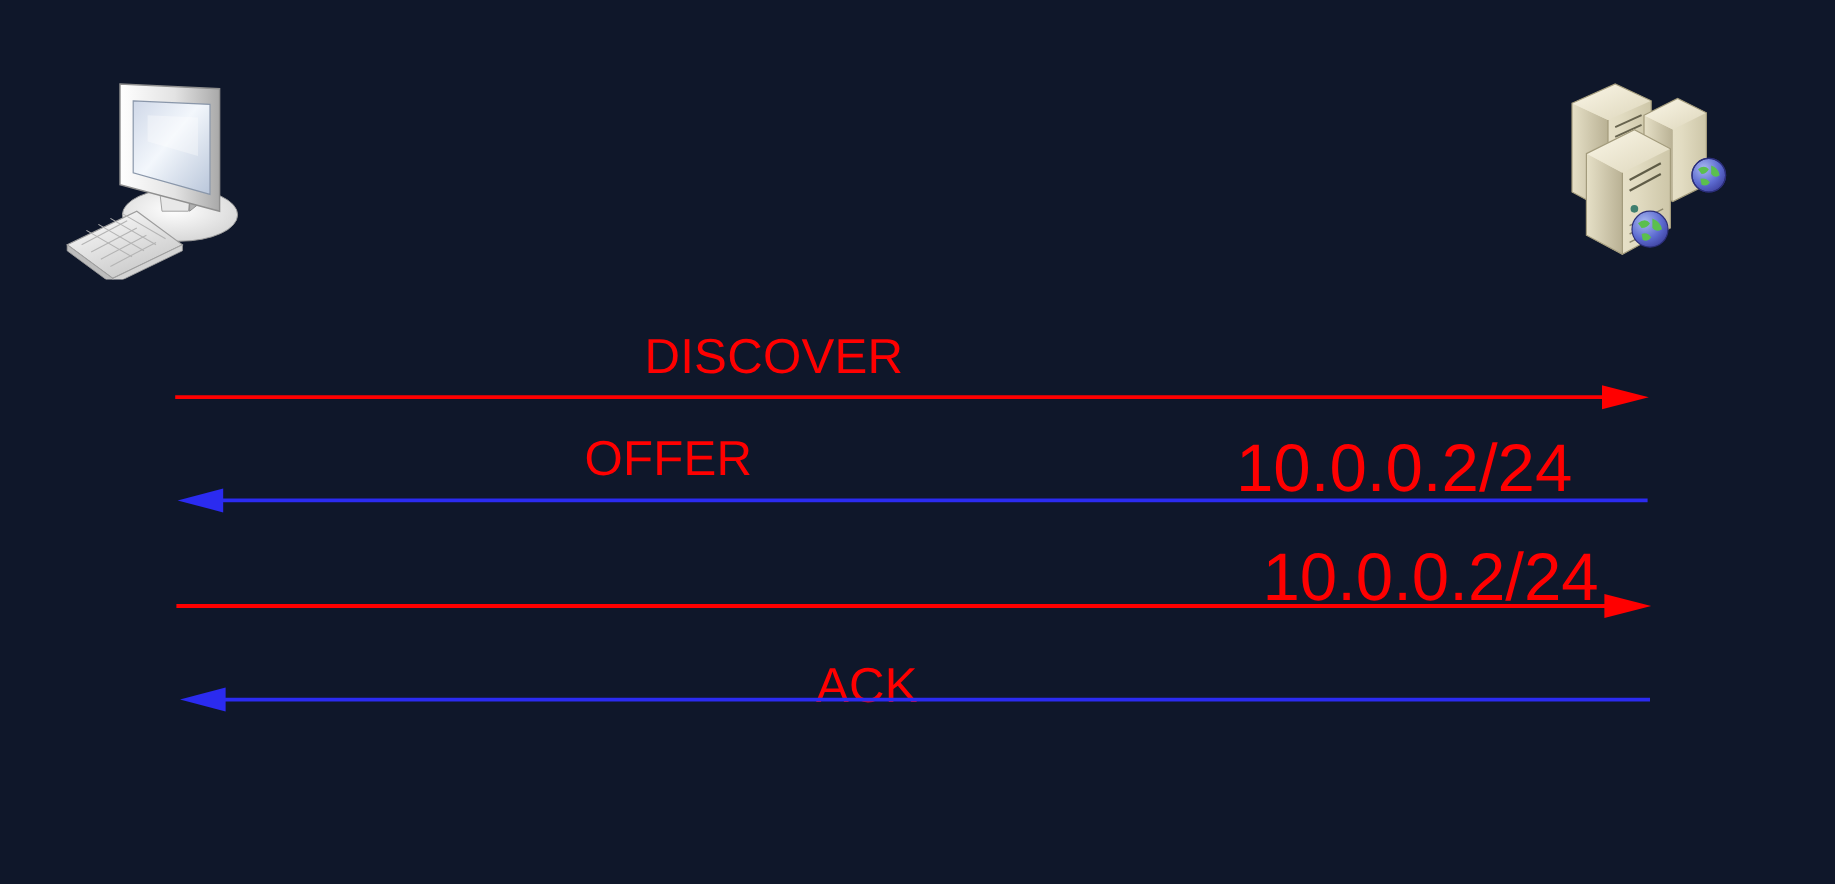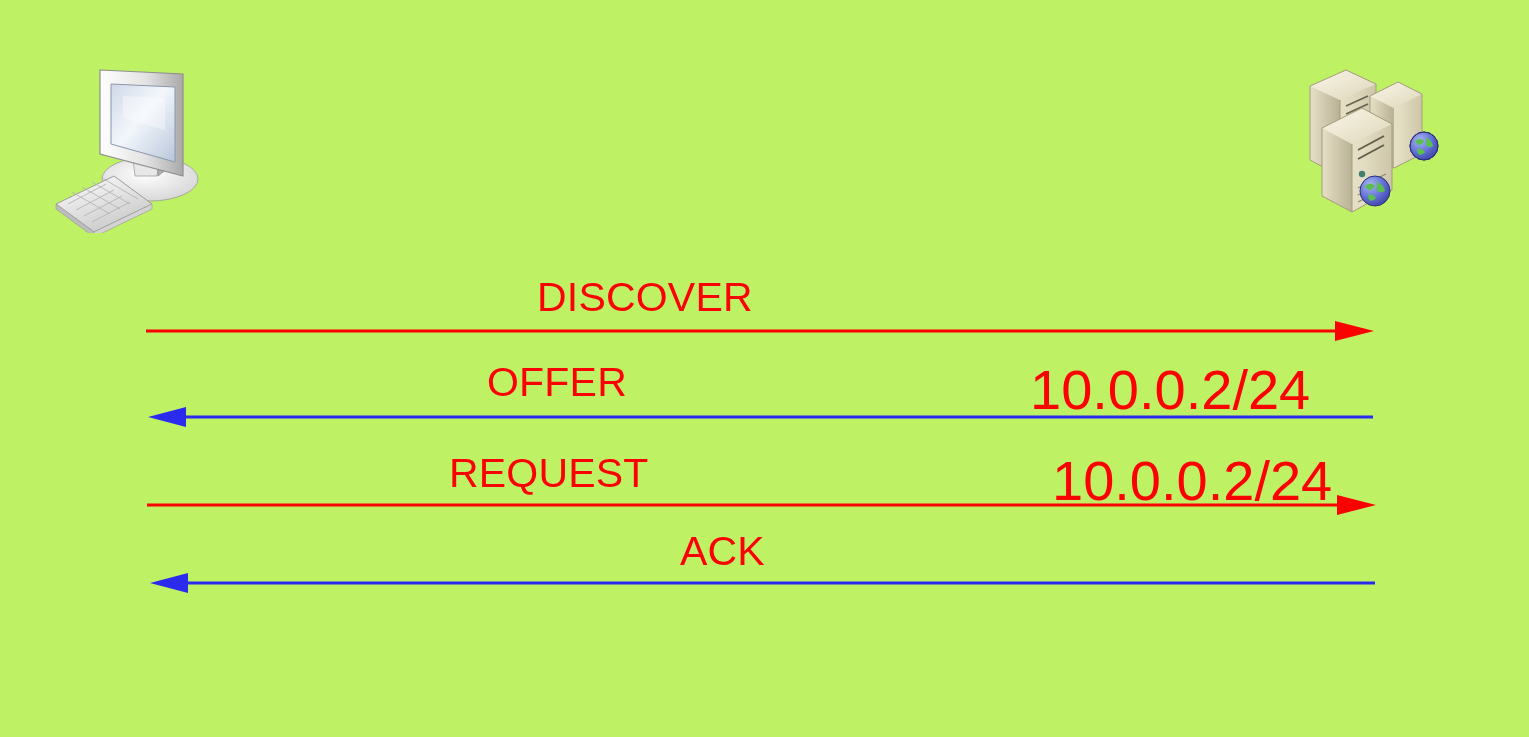--- a/index.html
+++ b/index.html
@@ -12,21 +12,21 @@
     height: 737px;
     position: relative;
     overflow: hidden;
     font-family: "Liberation Sans", sans-serif;
   }
   .stage {
     position: absolute;
     left: 0; top: 0;
     width: 1529px;
     height: 737px;
-    background: #bef264;
+    background: #0f172a;
   }
   .node-icon {
     position: absolute;
   }
   #client-icon { left: 40px; top: 58px; width: 200px; height: 175px; }
   #server-icon { left: 1288px; top: 48px; width: 165px; height: 185px; }
 
   .msg-label {
     position: absolute;
     color: #ff0000;
@@ -205,27 +205,26 @@
     <polygon points="1335,6 1374,16 1335,26" fill="#ff0000"></polygon>
   </svg>
 
   <div class="msg-label" style="left:487px; top:362px;">OFFER</div>
   <div class="msg-ip" style="left:1030px; top:362px;">10.0.0.2/24</div>
   <svg class="arrow-svg" style="top:401px;" viewBox="0 0 1529 40">
     <line x1="166" y1="16" x2="1373" y2="16" stroke="#2b2bf0" stroke-width="3.2"></line>
     <polygon points="186,6 148,16 186,26" fill="#2b2bf0"></polygon>
   </svg>
 
-  <div class="msg-label" style="left:449px; top:453px;">REQUEST</div>
   <div class="msg-ip" style="left:1052px; top:453px;">10.0.0.2/24</div>
   <svg class="arrow-svg" style="top:489px;" viewBox="0 0 1529 40">
     <line x1="147" y1="16" x2="1357" y2="16" stroke="#ff0000" stroke-width="3.2"></line>
     <polygon points="1337,6 1376,16 1337,26" fill="#ff0000"></polygon>
   </svg>
 
-  <div class="msg-label" style="left:680px; top:531px;">ACK</div>
+  <div class="msg-label" style="left:680px; top:551px;">ACK</div>
   <div class="msg-ip" style="left:1052px; top:531px;"></div>
   <svg class="arrow-svg" style="top:567px;" viewBox="0 0 1529 40">
     <line x1="168" y1="16" x2="1375" y2="16" stroke="#2b2bf0" stroke-width="3.2"></line>
     <polygon points="188,6 150,16 188,26" fill="#2b2bf0"></polygon>
   </svg>
 
 </div>
 
 </body></html>

